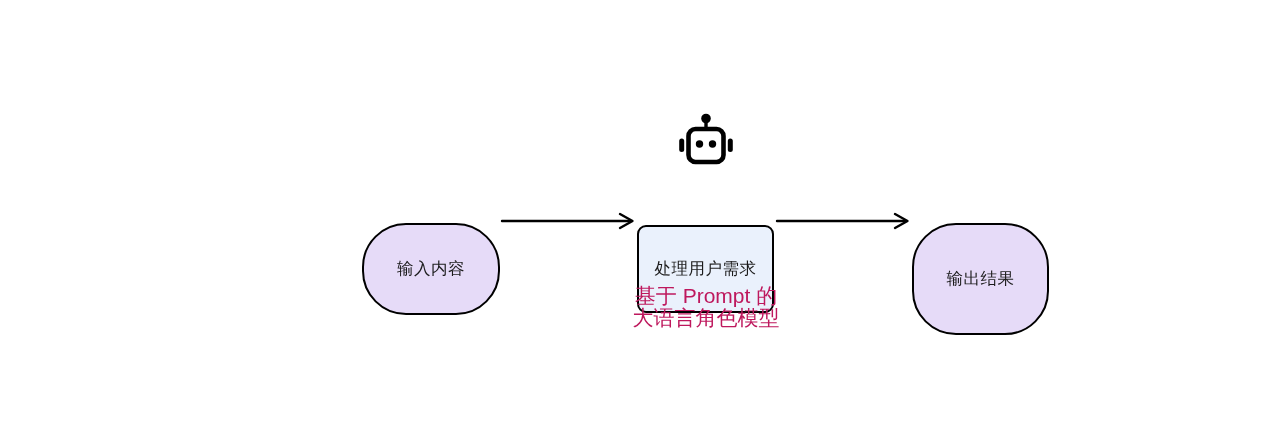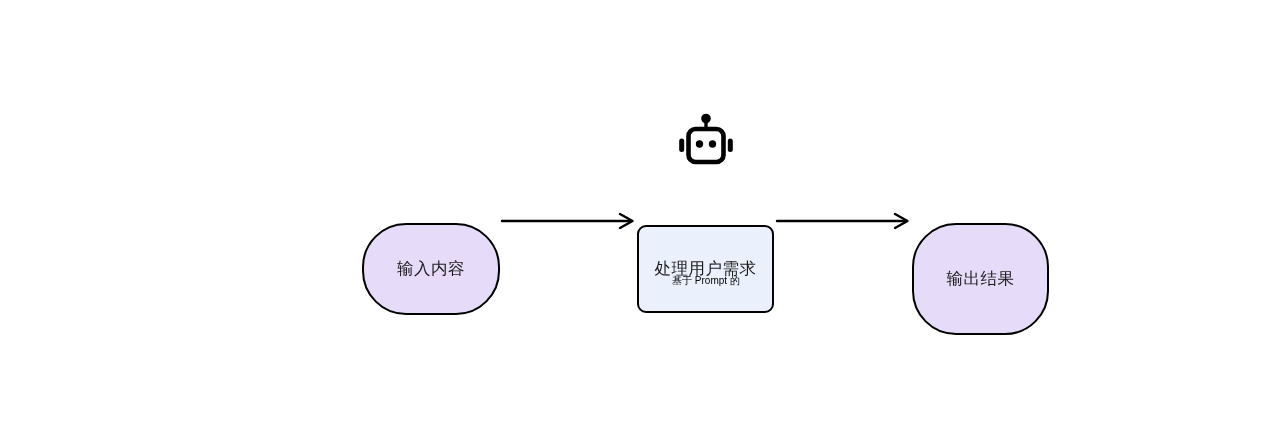--- a/index.html
+++ b/index.html
@@ -31,24 +31,24 @@
 
   .arrows-layer { position: absolute; left: 0; top: 0; }
   .arrows-layer line, .arrows-layer polyline {
     stroke: #000; stroke-width: 2.4; fill: none;
     stroke-linecap: round; stroke-linejoin: round;
   }
 
   .robot-icon { position: absolute; left: 679px; top: 113px; width: 54px; height: 56px; }
 
   .caption {
-    position: absolute; left: 597px; top: 270px; width: 218px;
+    position: absolute; left: 597px; top: 285px; width: 218px;
     text-align: center;
-    font-size: 10px; line-height: 22px;
-    color: #000000;
+    font-size: 21px; line-height: 22px;
+    color: #be185d;
   }
 </style>
 </head>
 <body>
 
 <div class="canvas" style="background-color: rgb(255, 255, 255);">
 
   <svg class="arrows-layer" width="1280" height="429" aria-hidden="true">
     <g>
       <line x1="502" y1="221" x2="630" y2="221"></line>
@@ -77,15 +77,16 @@
   <div id="node-process" class="node rounded-rect" style="background-color: rgb(234, 241, 252);">
     <span>处理用户需求</span>
   </div>
 
   <div id="node-output" class="node stadium" style="background-color: rgb(230, 219, 248);">
     <span>输出结果</span>
   </div>
 
   <div class="caption">
     <div>基于 Prompt 的</div>
+    <div>大语言角色模型</div>
   </div>
 
 </div>
 
 </body></html>

